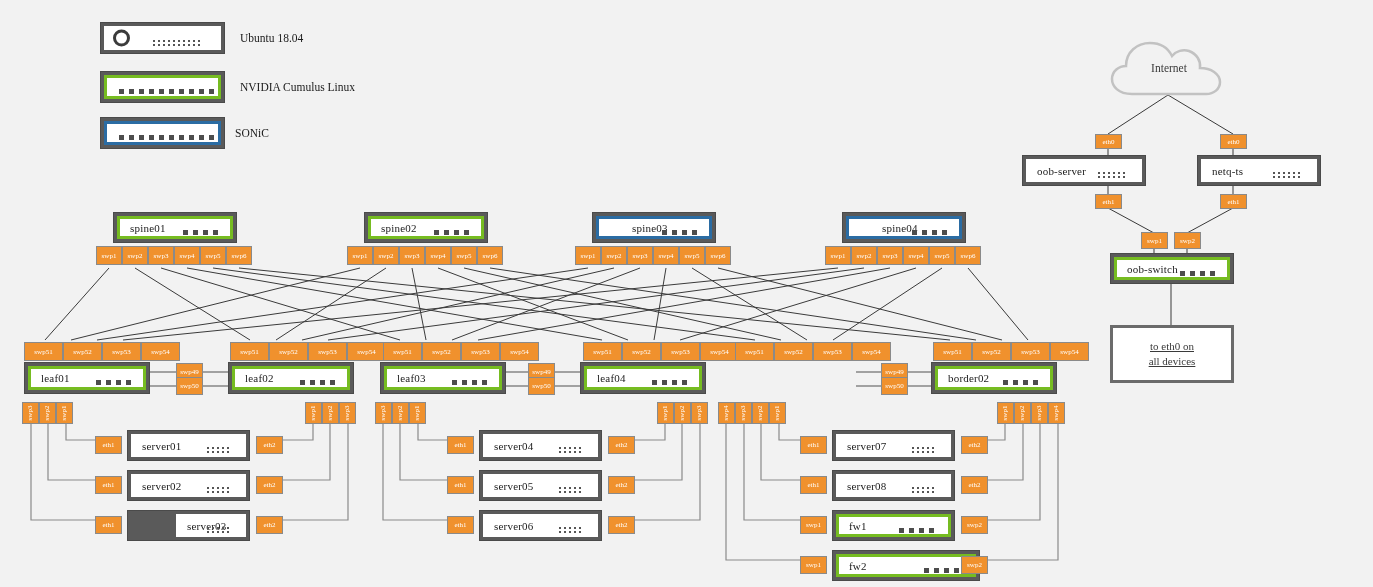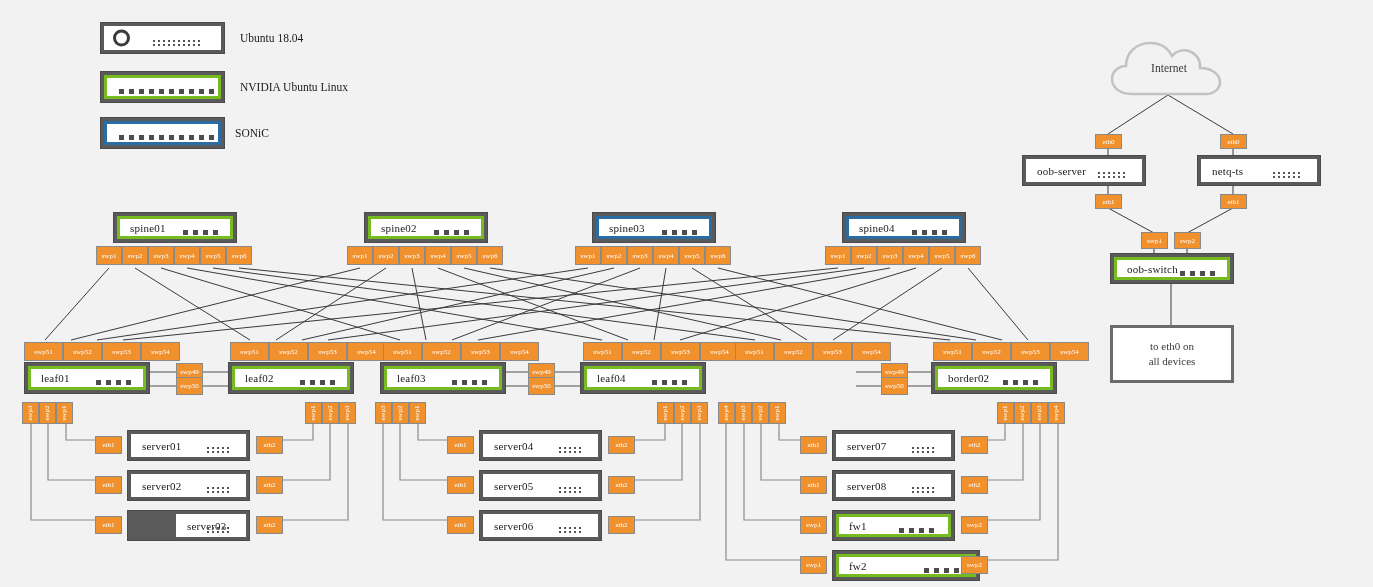--- a/index.html
+++ b/index.html
@@ -24,21 +24,21 @@
   }
   .dev .inner{
     box-sizing:border-box;
     width:100%;height:100%;
     background:#ffffff;
     border:3px solid #5a5a5a;
     display:flex;align-items:center;
     position:relative;
   }
   .dev.os-cumulus .inner{border-color:#76bc21;}
-  .dev.os-sonic   .inner{border-color:#2b6ca3;}
+  .dev.os-sonic   .inner{border-color:#2b6ca3;padding-left:23px;}
   .dev.os-ubuntu  .inner{border:1px solid #ffffff;}
   .dev .label{
     font-size:11px;color:#1a1a1a;
     padding-left:10px;white-space:nowrap;
     letter-spacing:.2px;
   }
   
   .leds{position:absolute;display:flex;gap:5px;}
   .leds i{display:block;width:5px;height:5px;background:#4d4d4d;}
   
@@ -219,21 +219,21 @@
           <i></i>
           <i></i>
           <i></i>
           <i></i>
           <i></i>
           <i></i>
           <i></i>
       </span>
     </div>
   </div>
-  <div class="legend-text" style="left:240px;top:81px;">NVIDIA Ubuntu Linux</div>
+  <div class="legend-text" style="left:240px;top:81px;">NVIDIA Cumulus Linux</div>
 
   <div class="dev os-sonic" style="left:100px;top:117px;width:125px;height:32px;">
     <div class="inner">
       <span class="leds" style="left:12px;top:11px;">
         <i></i>
           <i></i>
           <i></i>
           <i></i>
           <i></i>
           <i></i>
@@ -673,18 +673,18 @@
       <span class="label">oob-switch</span>
       <span class="leds" style="right:12px;top:11px;">
           <i></i>
           <i></i>
           <i></i>
           <i></i>
         </span>
     </div>
   </div>
 
-  <div class="note" style="left:1110px;top:325px;width:124px;height:58px;">
+  <div class="note" style="left:1110px;top:325px;width:124px;height:58px;text-decoration:underline;">
     <span>to eth0 on</span>
     <span>all devices</span>
   </div>
 
 </div>
 
 </body></html>

